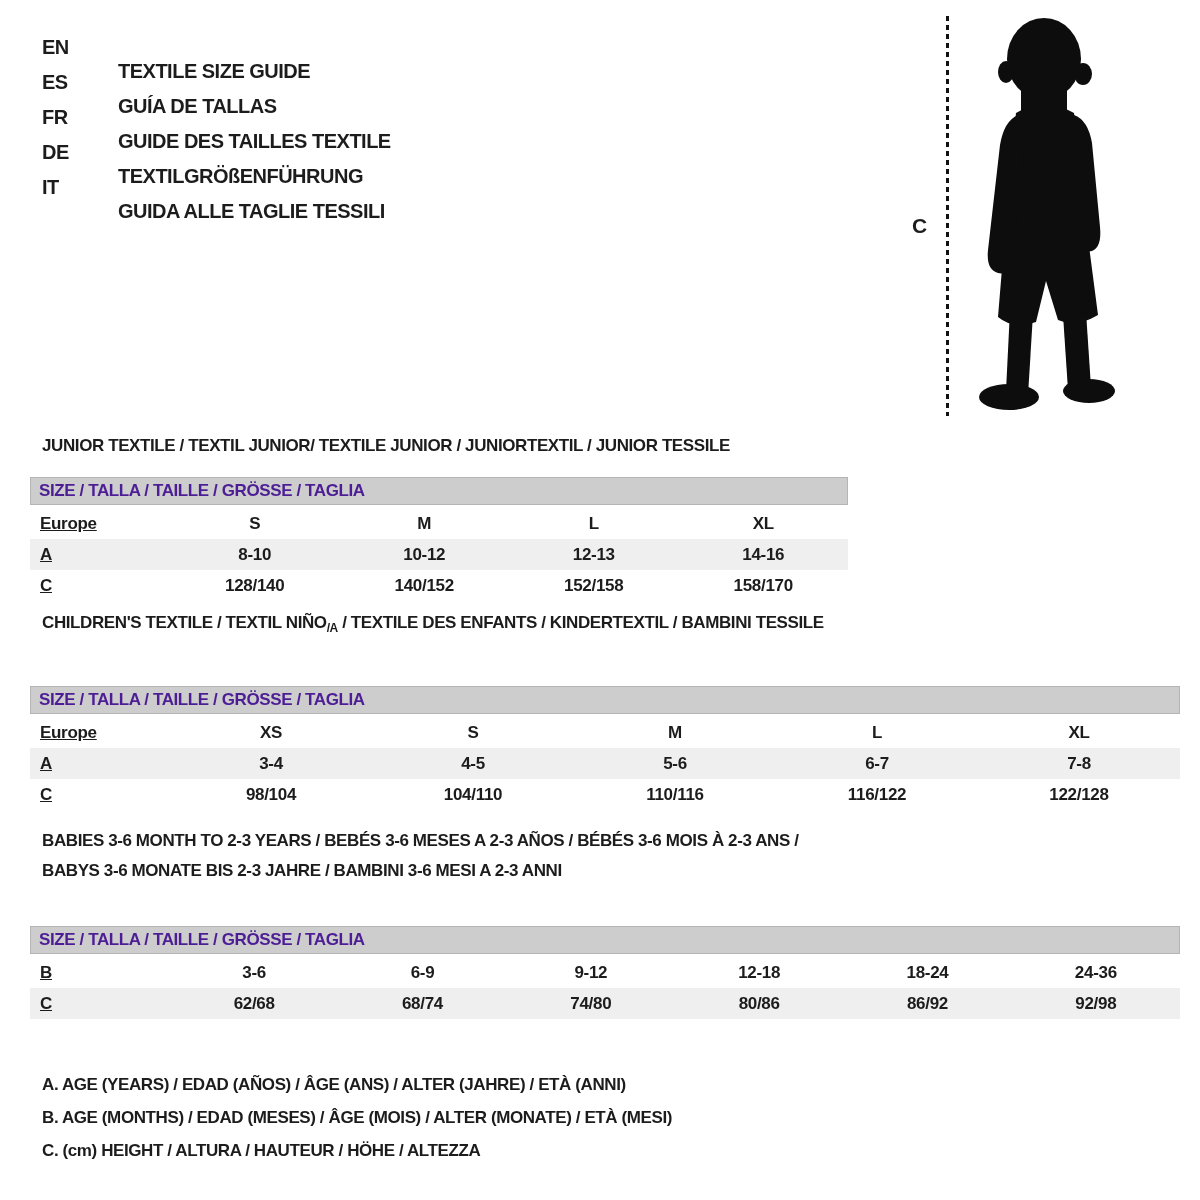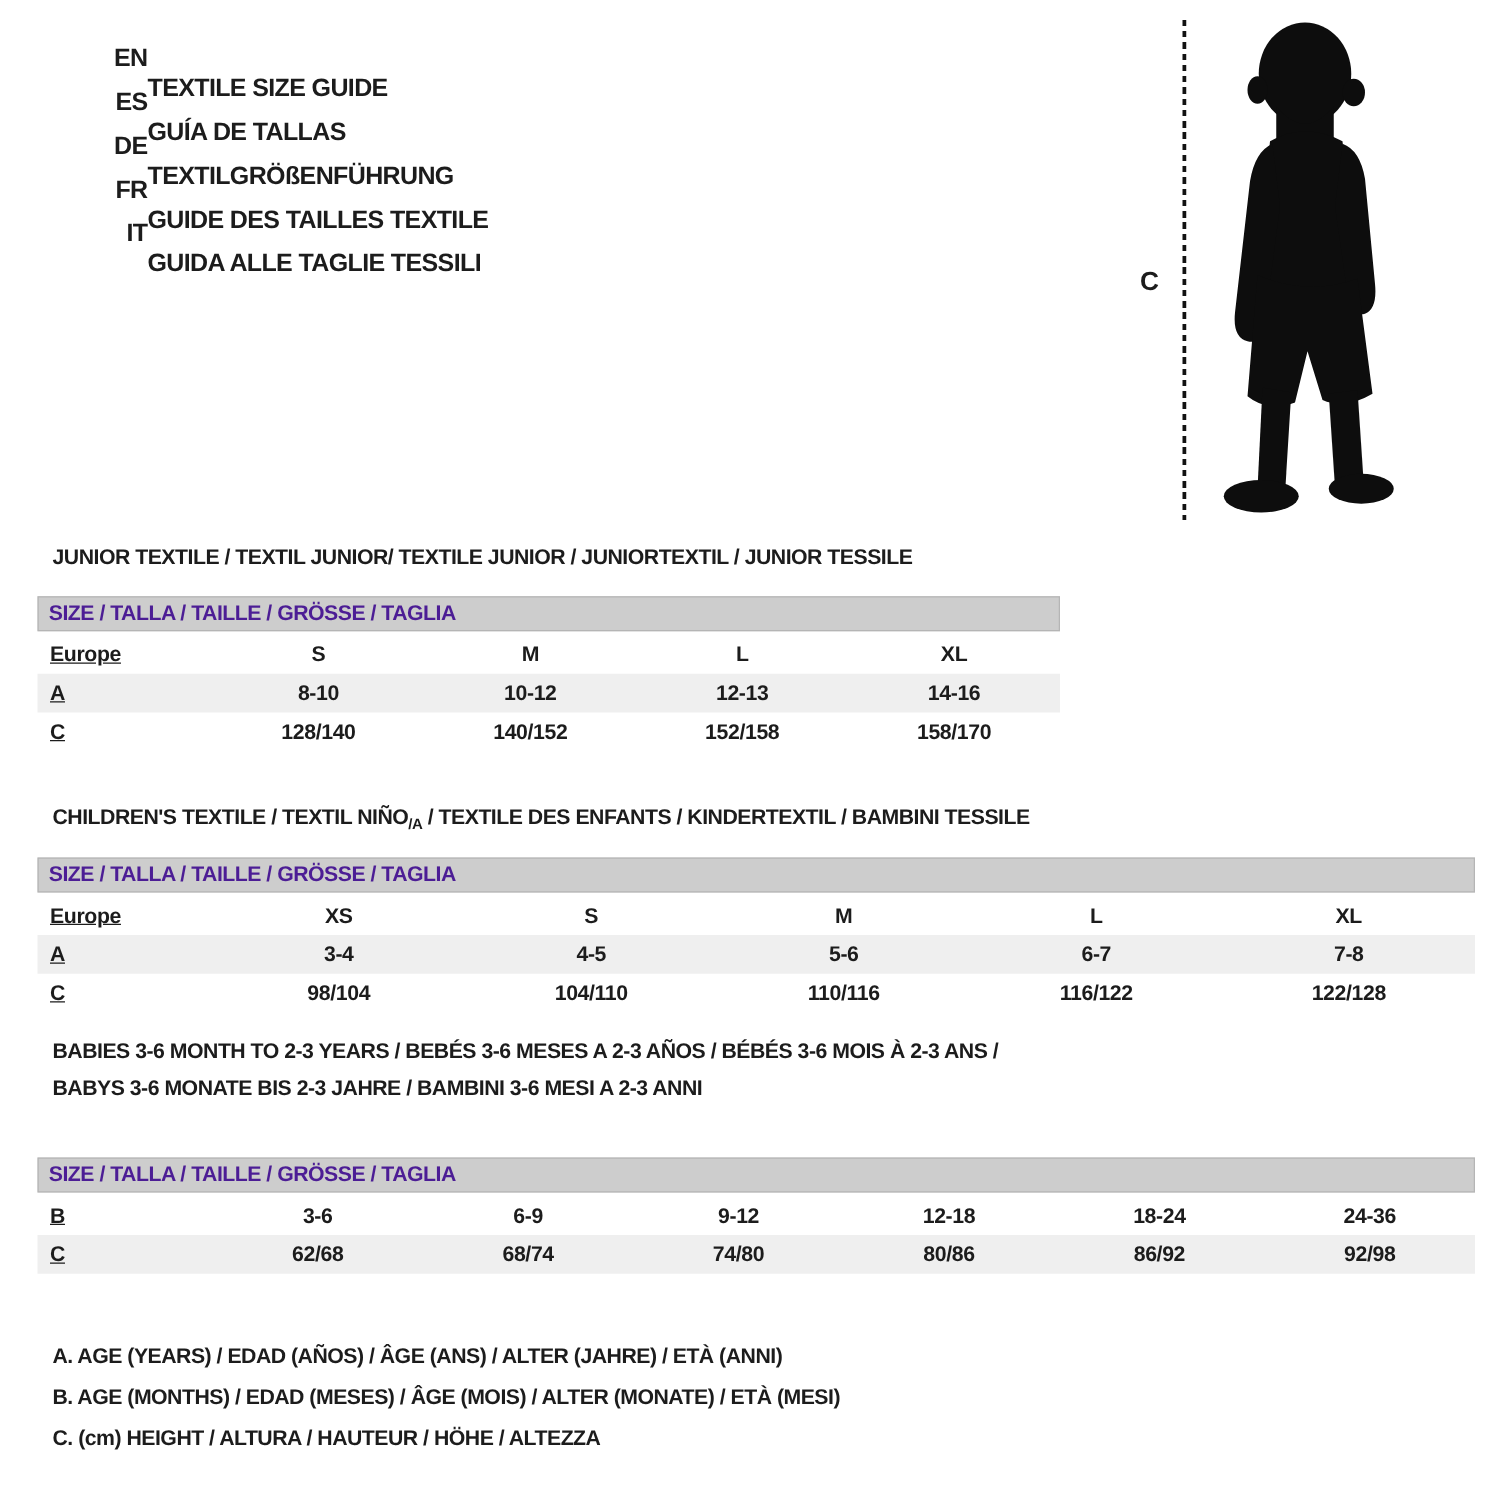--- a/index.html
+++ b/index.html
@@ -5,21 +5,21 @@
   * { margin: 0; padding: 0; box-sizing: border-box; }
   html, body { width: 1200px; height: 1200px; background: #ffffff; }
   body {
     position: relative;
     font-family: "Liberation Sans", "DejaVu Sans", sans-serif;
     color: #1c1c1c;
     overflow: hidden;
   }
 
   
-  .lang-block { position: absolute; left: 42px; top: 30px; text-align: right; }
+  .lang-block { position: absolute; left: 42px; top: 30px; }
   .lang-row { display: flex; height: 35px; align-items: center; }
   .lang-code {
     width: 76px; font-size: 20px; font-weight: bold; letter-spacing: -0.5px;
   }
   .lang-label { font-size: 20px; font-weight: bold; letter-spacing: -0.5px; margin-top: 48px; }
 
   
   .measure-line {
     position: absolute; left: 946px; top: 16px; width: 3px; height: 400px;
     background: repeating-linear-gradient(to bottom, #121212 0 5px, transparent 5px 9px);
@@ -71,26 +71,26 @@
 <div class="lang-block">
   <div class="lang-row">
     <span class="lang-code">EN</span>
     <span class="lang-label">TEXTILE SIZE GUIDE</span>
   </div>
   <div class="lang-row">
     <span class="lang-code">ES</span>
     <span class="lang-label">GUÍA DE TALLAS</span>
   </div>
   <div class="lang-row">
+    <span class="lang-code">FR</span>
+    <span class="lang-label">GUIDE DES TAILLES TEXTILE</span>
+  </div>
+  <div class="lang-row">
     <span class="lang-code">DE</span>
     <span class="lang-label">TEXTILGRÖßENFÜHRUNG</span>
-  </div>
-  <div class="lang-row">
-    <span class="lang-code">FR</span>
-    <span class="lang-label">GUIDE DES TAILLES TEXTILE</span>
   </div>
   <div class="lang-row">
     <span class="lang-code">IT</span>
     <span class="lang-label">GUIDA ALLE TAGLIE TESSILI</span>
   </div>
 </div>
 
 <div class="measure-line"></div>
 <div class="measure-label">C</div>
 <svg class="toddler" viewBox="0 0 180 400" aria-hidden="true">
@@ -130,21 +130,21 @@
   </div>
   <div class="trow cols-4">
     <span class="rlabel">C</span>
     <span class="cell">128/140</span>
     <span class="cell">140/152</span>
     <span class="cell">152/158</span>
     <span class="cell">158/170</span>
   </div>
 </div>
 
-<div class="section-title" style="top:644px">
+<div class="section-title" style="top:613px">
   <span>CHILDREN'S TEXTILE / TEXTIL NIÑO</span><span class="title-sub">/A</span><span> / TEXTILE DES ENFANTS / KINDERTEXTIL / BAMBINI TESSILE</span>
 </div>
 
 <div class="size-table w-wide" style="top:686px">
   <div class="size-bar">SIZE / TALLA / TAILLE / GRÖSSE / TAGLIA</div>
   <div class="trow cols-5">
     <span class="rlabel">Europe</span>
     <span class="cell">XS</span>
     <span class="cell">S</span>
     <span class="cell">M</span>

